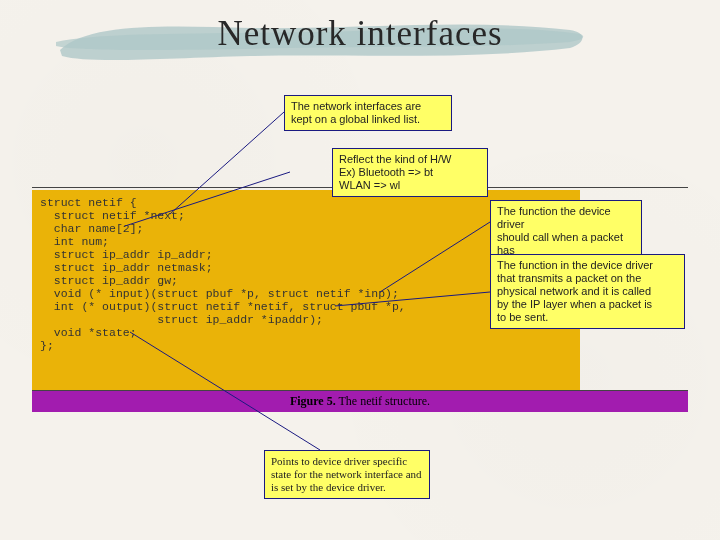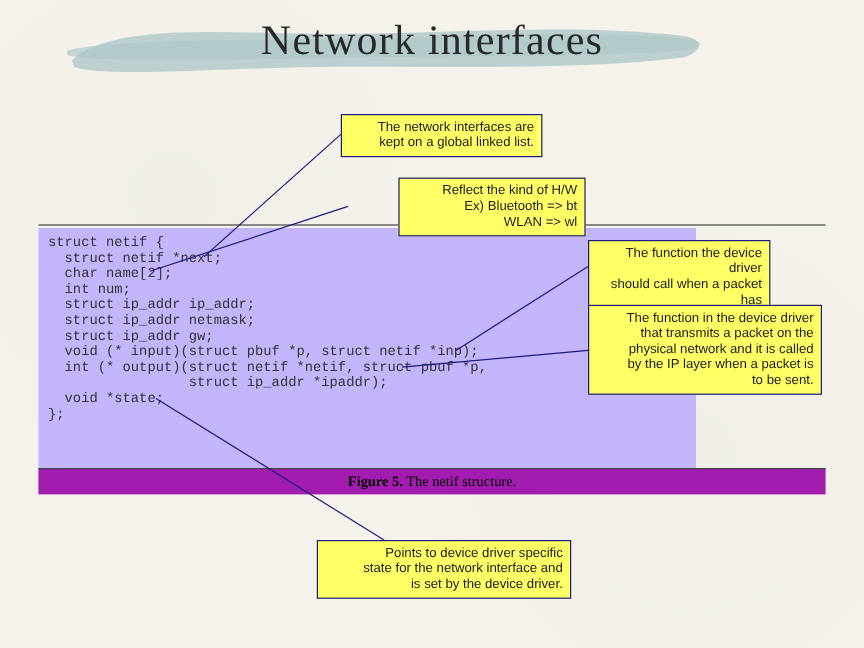--- a/index.html
+++ b/index.html
@@ -1,23 +1,23 @@
 <!DOCTYPE html>
 <html><head>
 <meta charset="utf-8">
 <style>
   html,body{margin:0;padding:0;width:720px;height:540px;background:#f5f2ec;font-family:Georgia,'Times New Roman',serif;overflow:hidden;position:relative}
   body{background-image:radial-gradient(circle at 20% 30%,rgba(0,0,0,.01) 0,transparent 40%),radial-gradient(circle at 80% 70%,rgba(0,0,0,.01) 0,transparent 40%)}
   .brush{position:absolute;left:50px;top:12px;width:540px;height:56px}
   .brush svg{width:100%;height:100%}
   .title{position:absolute;left:0;top:14px;width:720px;text-align:center;font-family:Liberation Serif, serif;font-weight:400;font-size:35px;letter-spacing:1px;color:#282828}
-  .codebox{position:absolute;left:32px;top:190px;width:548px;height:200px;background:#c4b5fd;font-family:'Courier New',monospace;font-size:11.5px;line-height:13px;color:#333;padding:6px 8px;box-sizing:border-box;white-space:pre}
+  .codebox{position:absolute;left:32px;top:190px;width:548px;height:200px;background:#eab308;font-family:'Courier New',monospace;font-size:11.5px;line-height:13px;color:#333;padding:6px 8px;box-sizing:border-box;white-space:pre}
   .caption{position:absolute;left:32px;top:390px;width:656px;height:22px;background:#a21caf;border-top:1px solid #444;text-align:center;font-family:'Times New Roman',serif;font-size:12px;padding-top:3px;box-sizing:border-box}
   .hrline{position:absolute;height:0;border-top:1px solid #444}
-  .note{position:absolute;background:#ffff66;border:1.5px solid #1a1a80;font-family:'Trebuchet MS',Arial,sans-serif;font-size:11px;line-height:13px;text-align:right;color:#222;padding:4px 6px;box-sizing:border-box}
+  .note{position:absolute;background:#ffff66;border:1.5px solid #1a1a80;font-family:'Trebuchet MS',Arial,sans-serif;font-size:11px;line-height:13px;text-align:left;color:#222;padding:4px 6px;box-sizing:border-box}
   .connector{position:absolute;pointer-events:none}
 </style>
 </head>
 <body>
 
 <div class="brush">
   <svg viewBox="0 0 540 56" preserveAspectRatio="none">
     <path d="M10 38 C40 10 120 14 200 16 C300 18 420 6 520 18 C535 20 538 30 520 36 C420 48 300 42 200 44 C120 46 40 52 12 44 Z" fill="#b9cdce" opacity="0.95"></path>
     <path d="M6 30 C50 20 160 22 260 20 C360 18 470 12 530 22 C536 24 534 28 520 30 C440 36 340 34 240 36 C140 38 30 40 6 34 Z" fill="#aec7c7" opacity="0.7"></path>
   </svg>
@@ -51,21 +51,21 @@
 Ex) Bluetooth =&gt; bt
 WLAN =&gt; wl</div>
 <div class="note" style="left: 490px; top: 200px; width: 152px; white-space: pre-line;">The function the device driver
 should call when a packet has
 been received.</div>
 <div class="note" style="left: 490px; top: 254px; width: 195px; white-space: pre-line;">The function in the device driver
 that transmits a packet on the
 physical network and it is called
 by the IP layer when a packet is
 to be sent.</div>
-<div class="note" style="left: 264px; top: 450px; width: 212px; white-space: pre-line;">Points to device driver specific
+<div class="note" style="left: 264px; top: 450px; width: 166px; white-space: pre-line; font-family: Liberation Serif, serif;">Points to device driver specific
 state for the network interface and
 is set by the device driver.</div>
 
 <svg class="connector" style="left:0;top:0" width="720" height="540">
   <line x1="284" y1="112" x2="170" y2="214" stroke="#1a1a80" stroke-width="1"></line>
   <line x1="290" y1="172" x2="125" y2="226" stroke="#1a1a80" stroke-width="1"></line>
   <line x1="490" y1="222" x2="380" y2="292" stroke="#1a1a80" stroke-width="1"></line>
   <line x1="490" y1="292" x2="335" y2="306" stroke="#1a1a80" stroke-width="1"></line>
   <line x1="320" y1="450" x2="130" y2="332" stroke="#1a1a80" stroke-width="1"></line>
 </svg>

